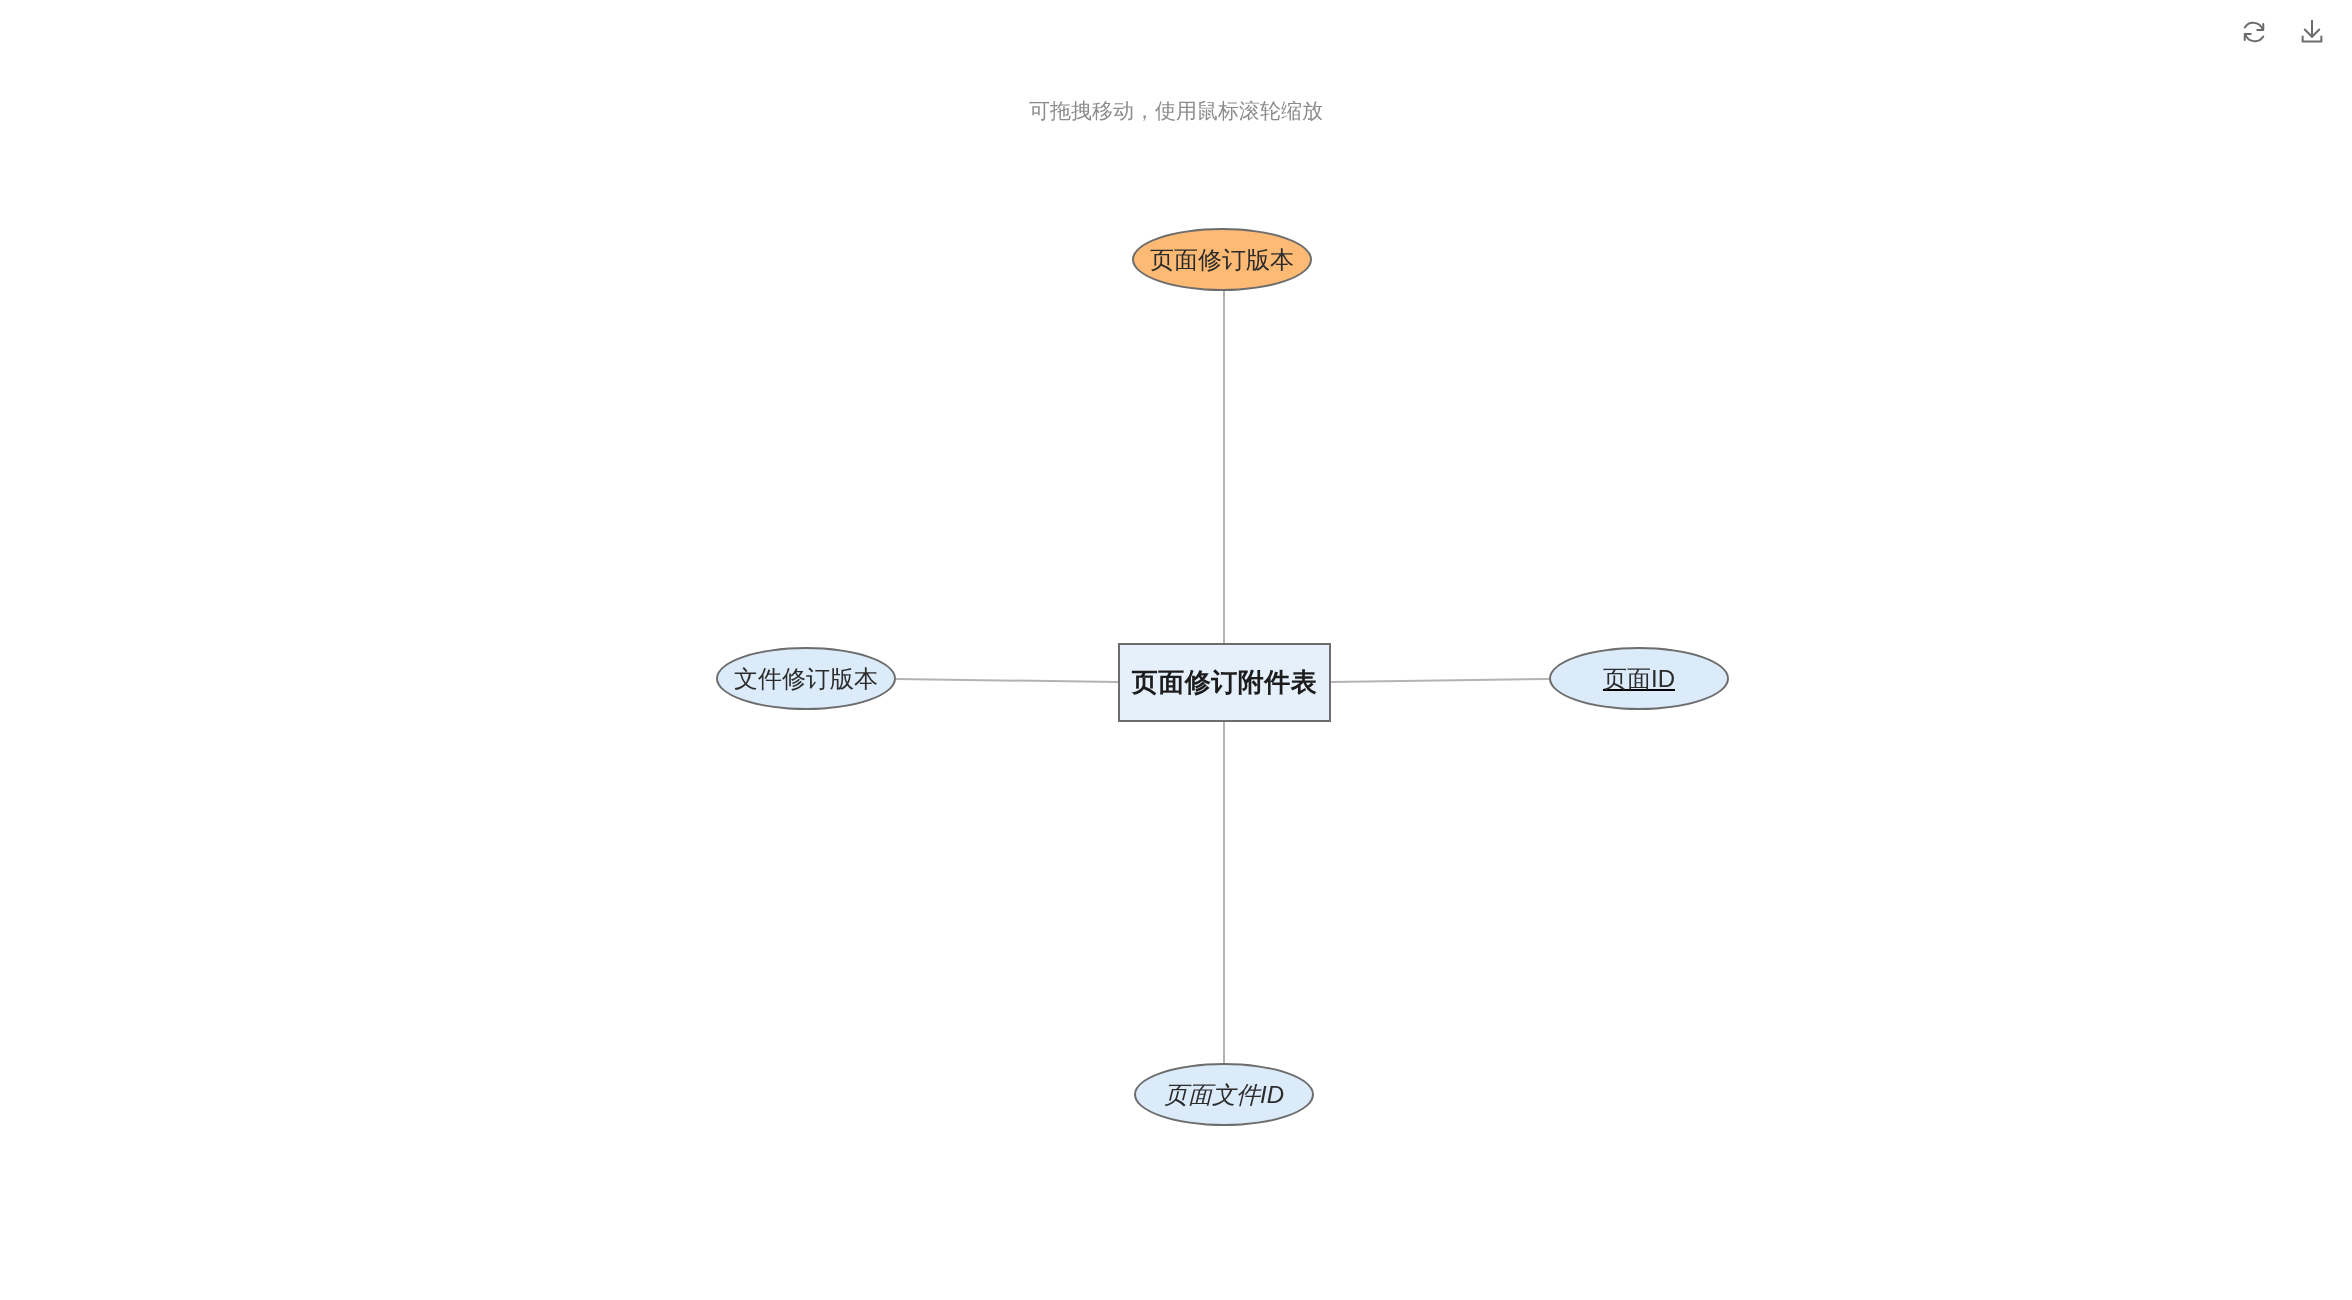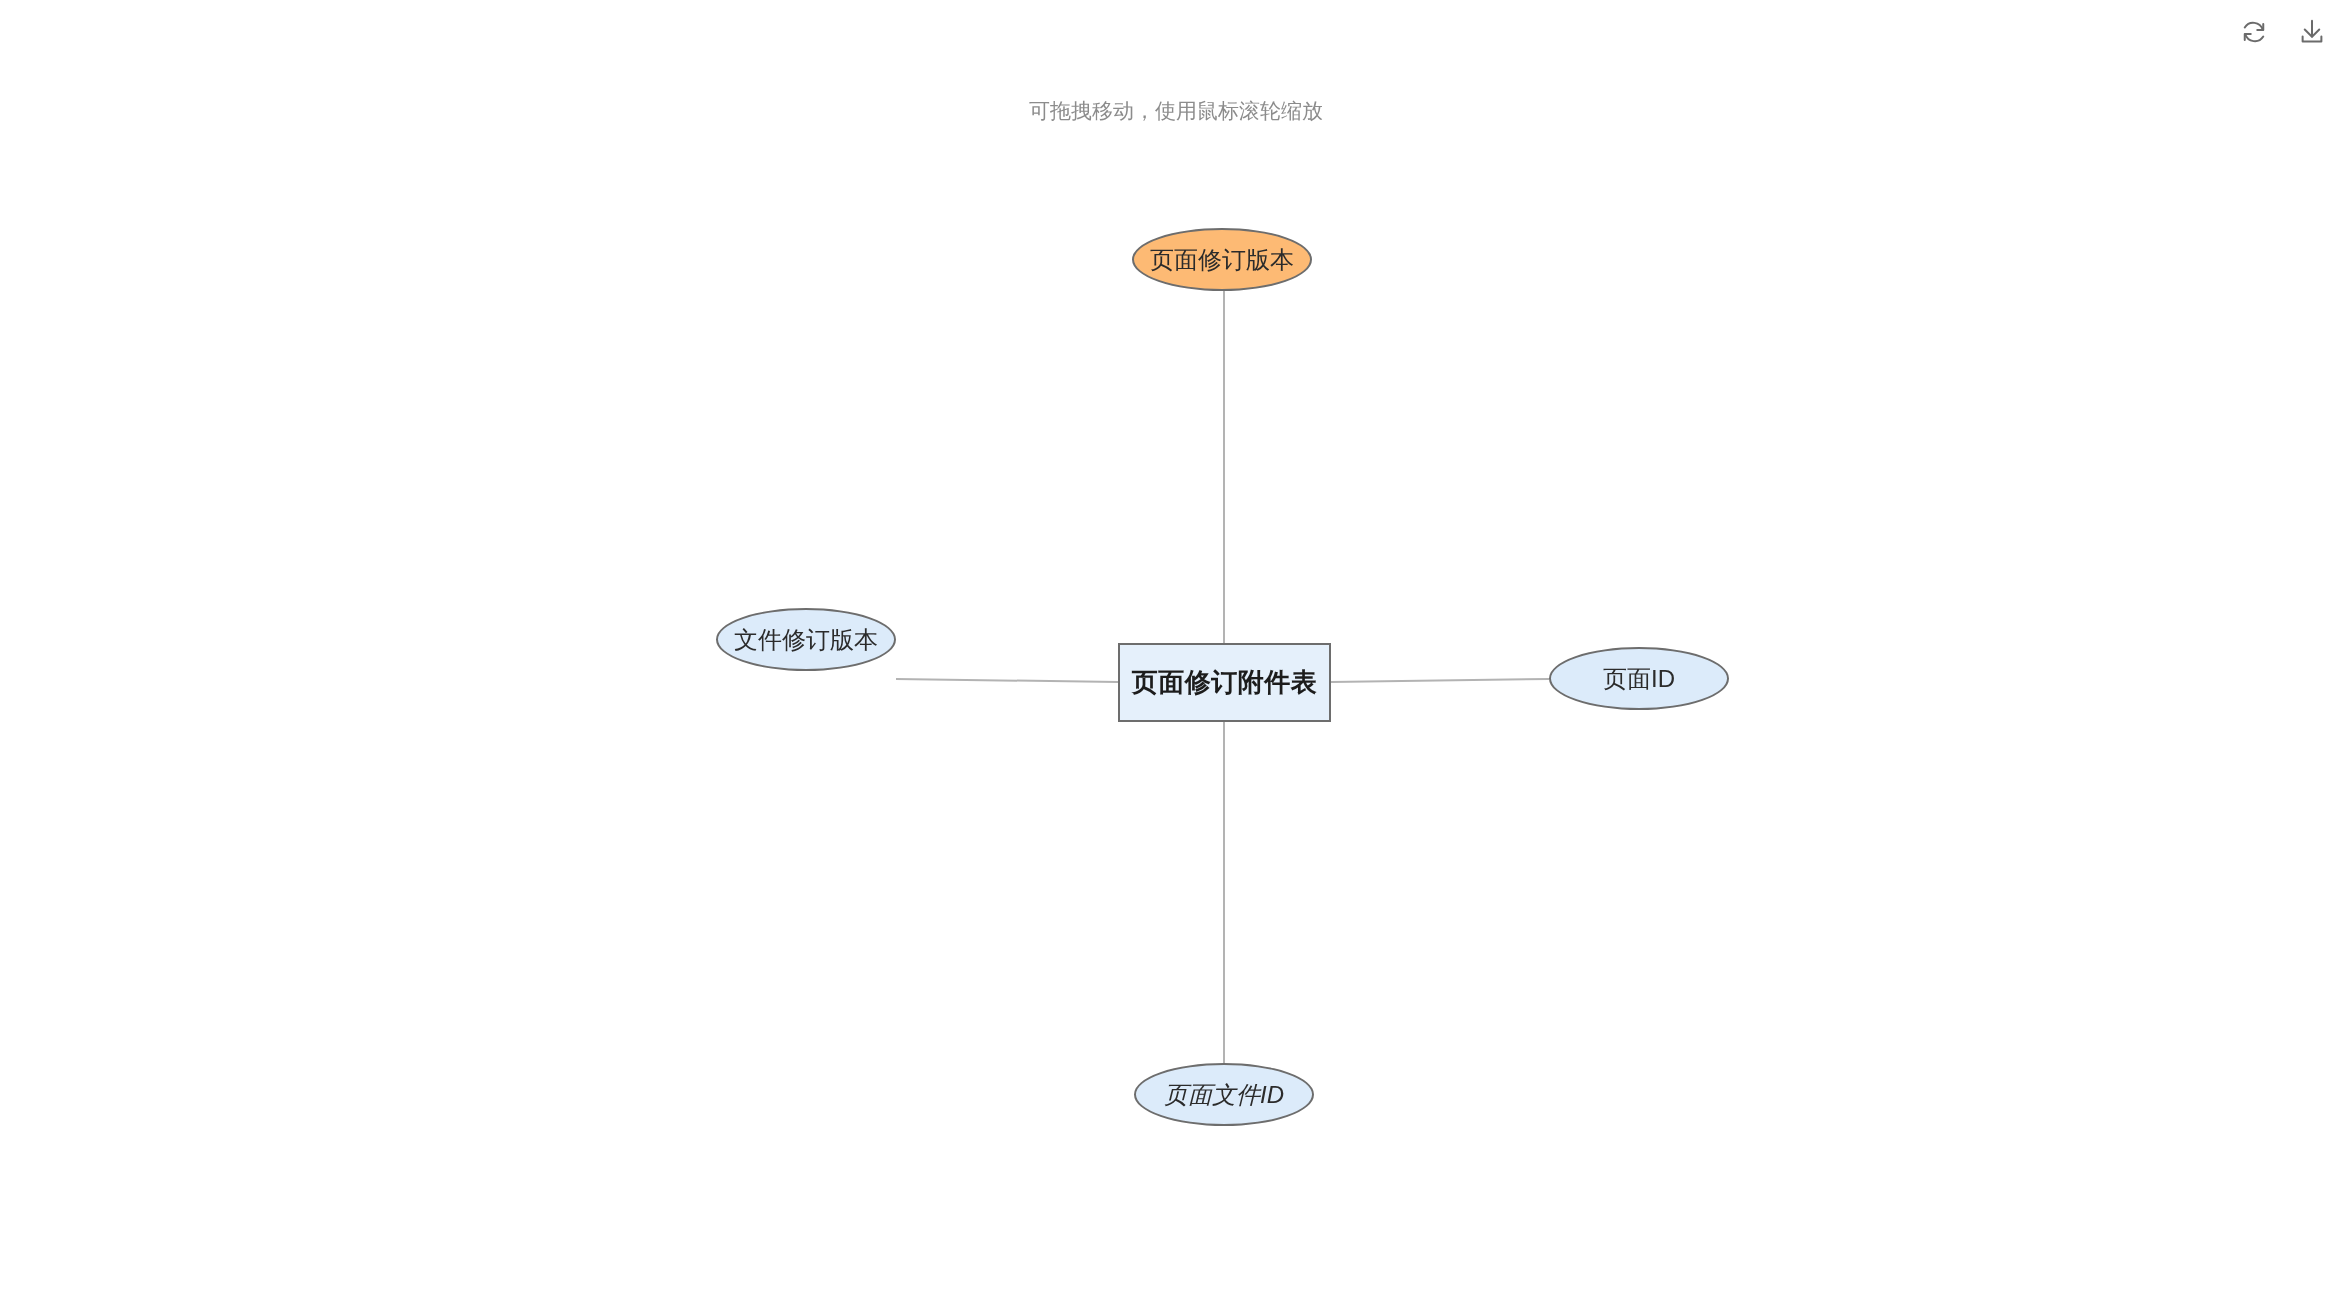--- a/index.html
+++ b/index.html
@@ -136,24 +136,24 @@
       <line x1="1331" y1="682" x2="1549" y2="679" stroke="#b3b3b3" stroke-width="2"></line>
       <line x1="1224" y1="722" x2="1224" y2="1063" stroke="#b3b3b3" stroke-width="2"></line>
     </svg>
   <div id="nodes-layer">
       <div class="node node-entity" style="left: 1118px; top: 643px; width: 213px; height: 79px; background: rgb(229, 240, 251); border-color: rgb(109, 109, 109);">
         <span class="node-label">页面修订附件表</span>
       </div>
       <div class="node node-attribute" style="left: 1132px; top: 228px; width: 180px; height: 63px; background: #fdba74; border-color: rgb(109, 109, 109);">
         <span class="node-label">页面修订版本</span>
       </div>
-      <div class="node node-attribute" style="left: 716px; top: 608px; width: 180px; height: 63px; background: rgb(220, 235, 250); border-color: rgb(109, 109, 109);">
+      <div class="node node-attribute" style="left: 716px; top: 647px; width: 180px; height: 63px; background: rgb(220, 235, 250); border-color: rgb(109, 109, 109);">
         <span class="node-label">文件修订版本</span>
       </div>
-      <div class="node node-attribute" style="left: 1549px; top: 647px; width: 180px; height: 63px; background: rgb(220, 235, 250); border-color: rgb(109, 109, 109);">
+      <div class="node node-attribute" style="left: 1549px; top: 647px; width: 180px; height: 63px; background: rgb(220, 235, 250); border-color: rgb(109, 109, 109); text-decoration: underline;">
         <span class="node-label">页面ID</span>
       </div>
       <div class="node node-attribute" style="left: 1134px; top: 1063px; width: 180px; height: 63px; background: rgb(220, 235, 250); border-color: rgb(109, 109, 109); font-style: italic;">
         <span class="node-label">页面文件ID</span>
       </div>
     </div>
 </div>
 
 <div id="header">
   <div id="page-subtitle">可拖拽移动，使用鼠标滚轮缩放</div>

